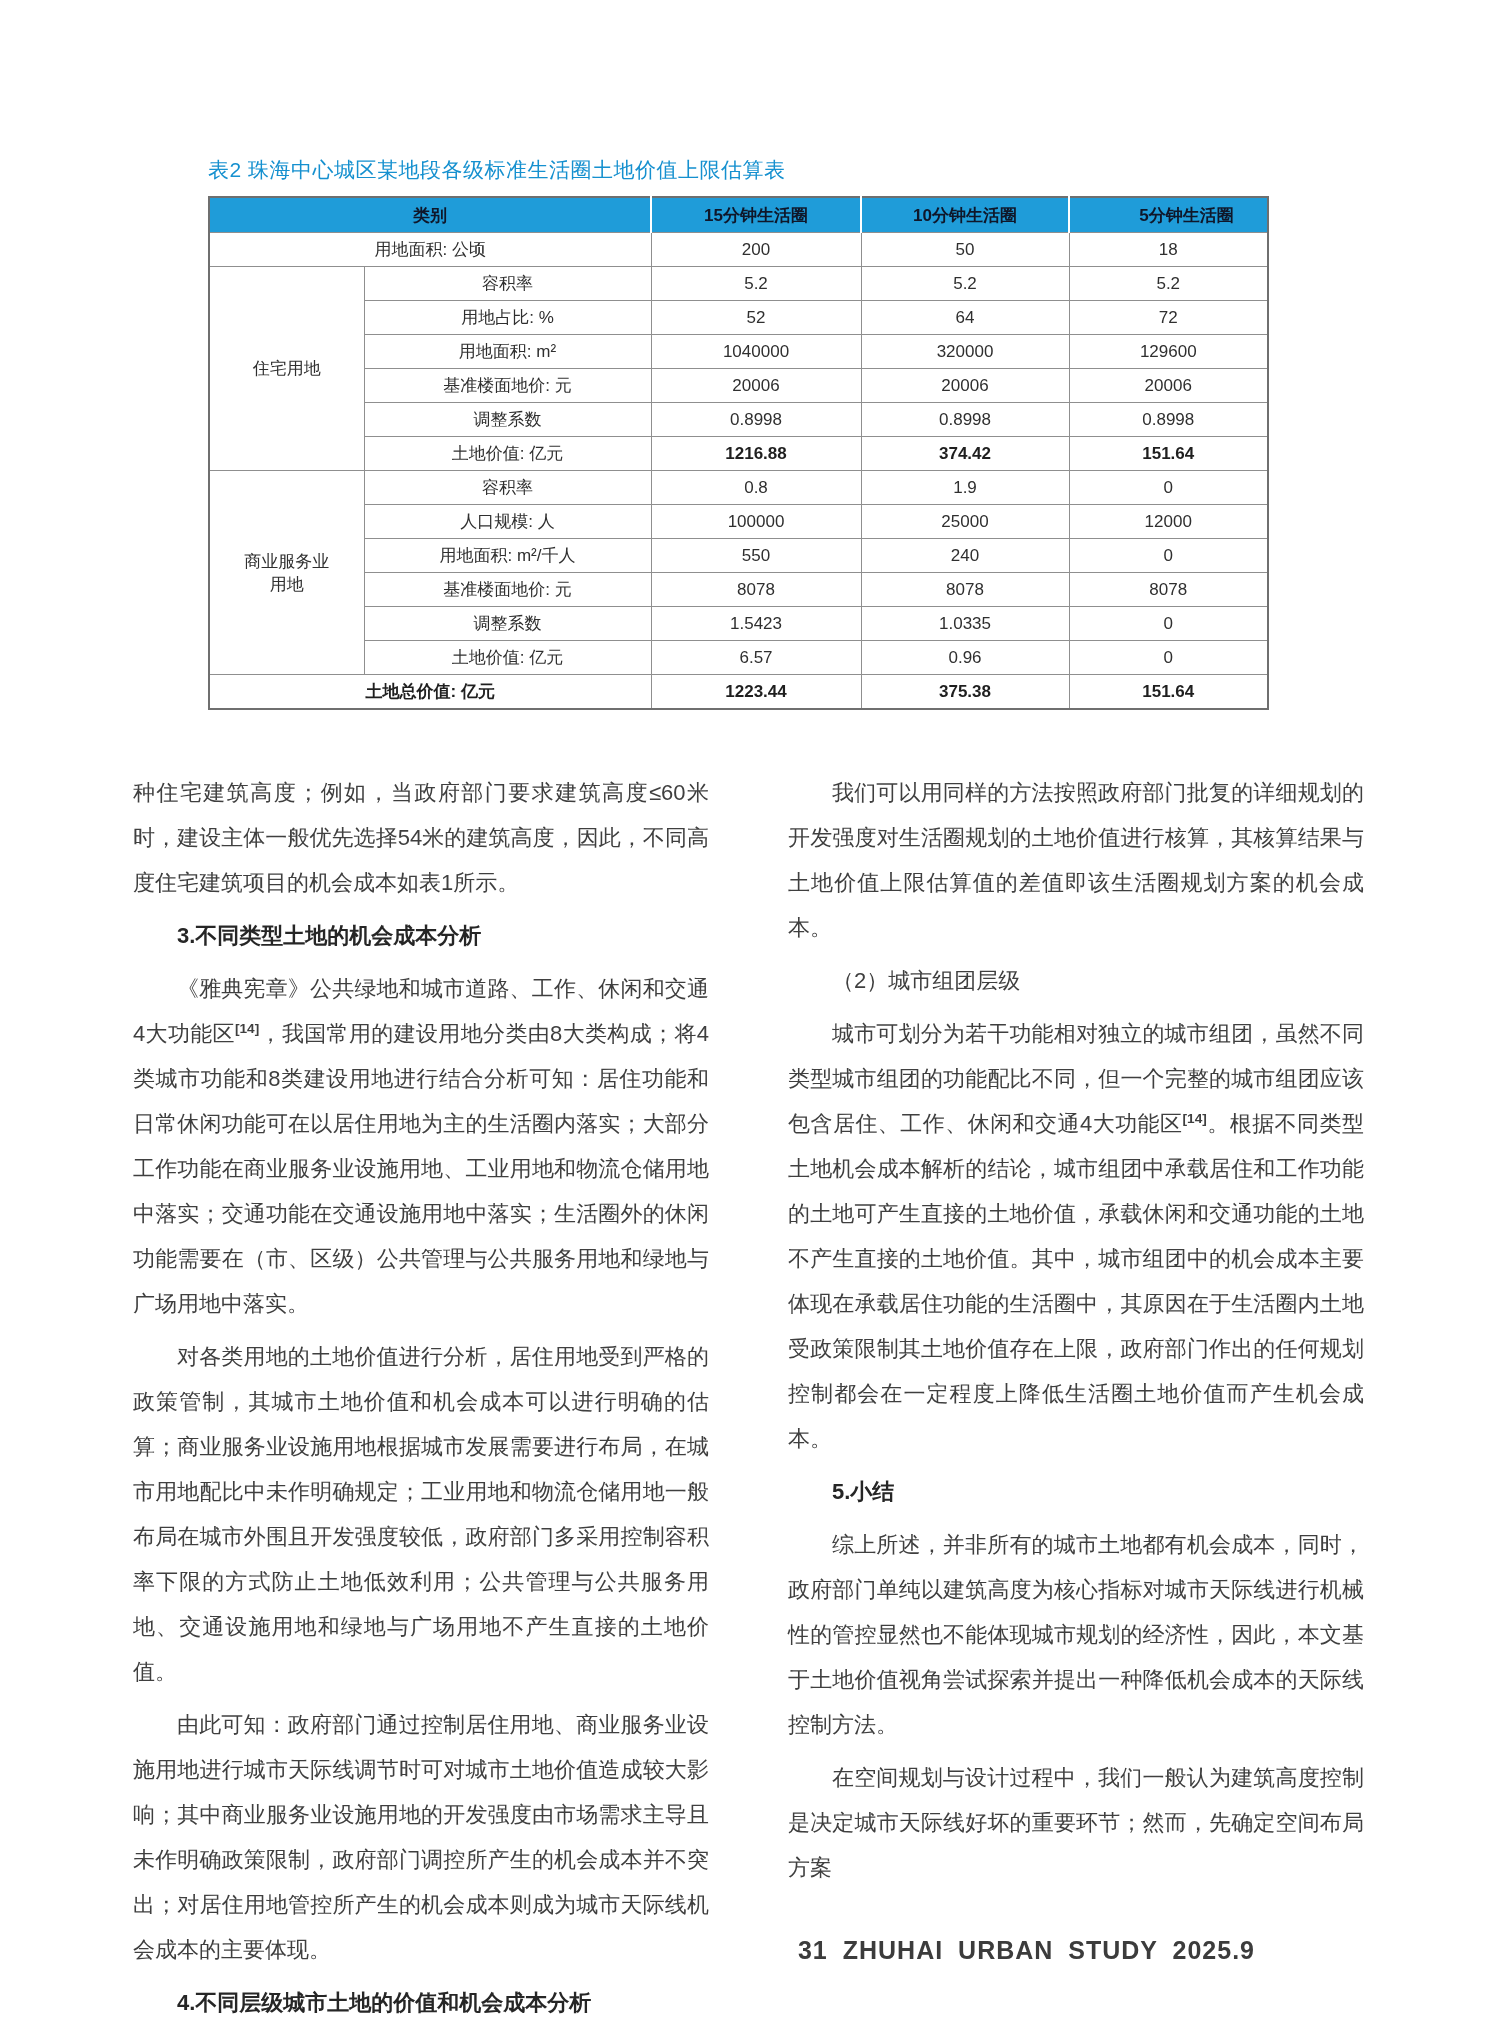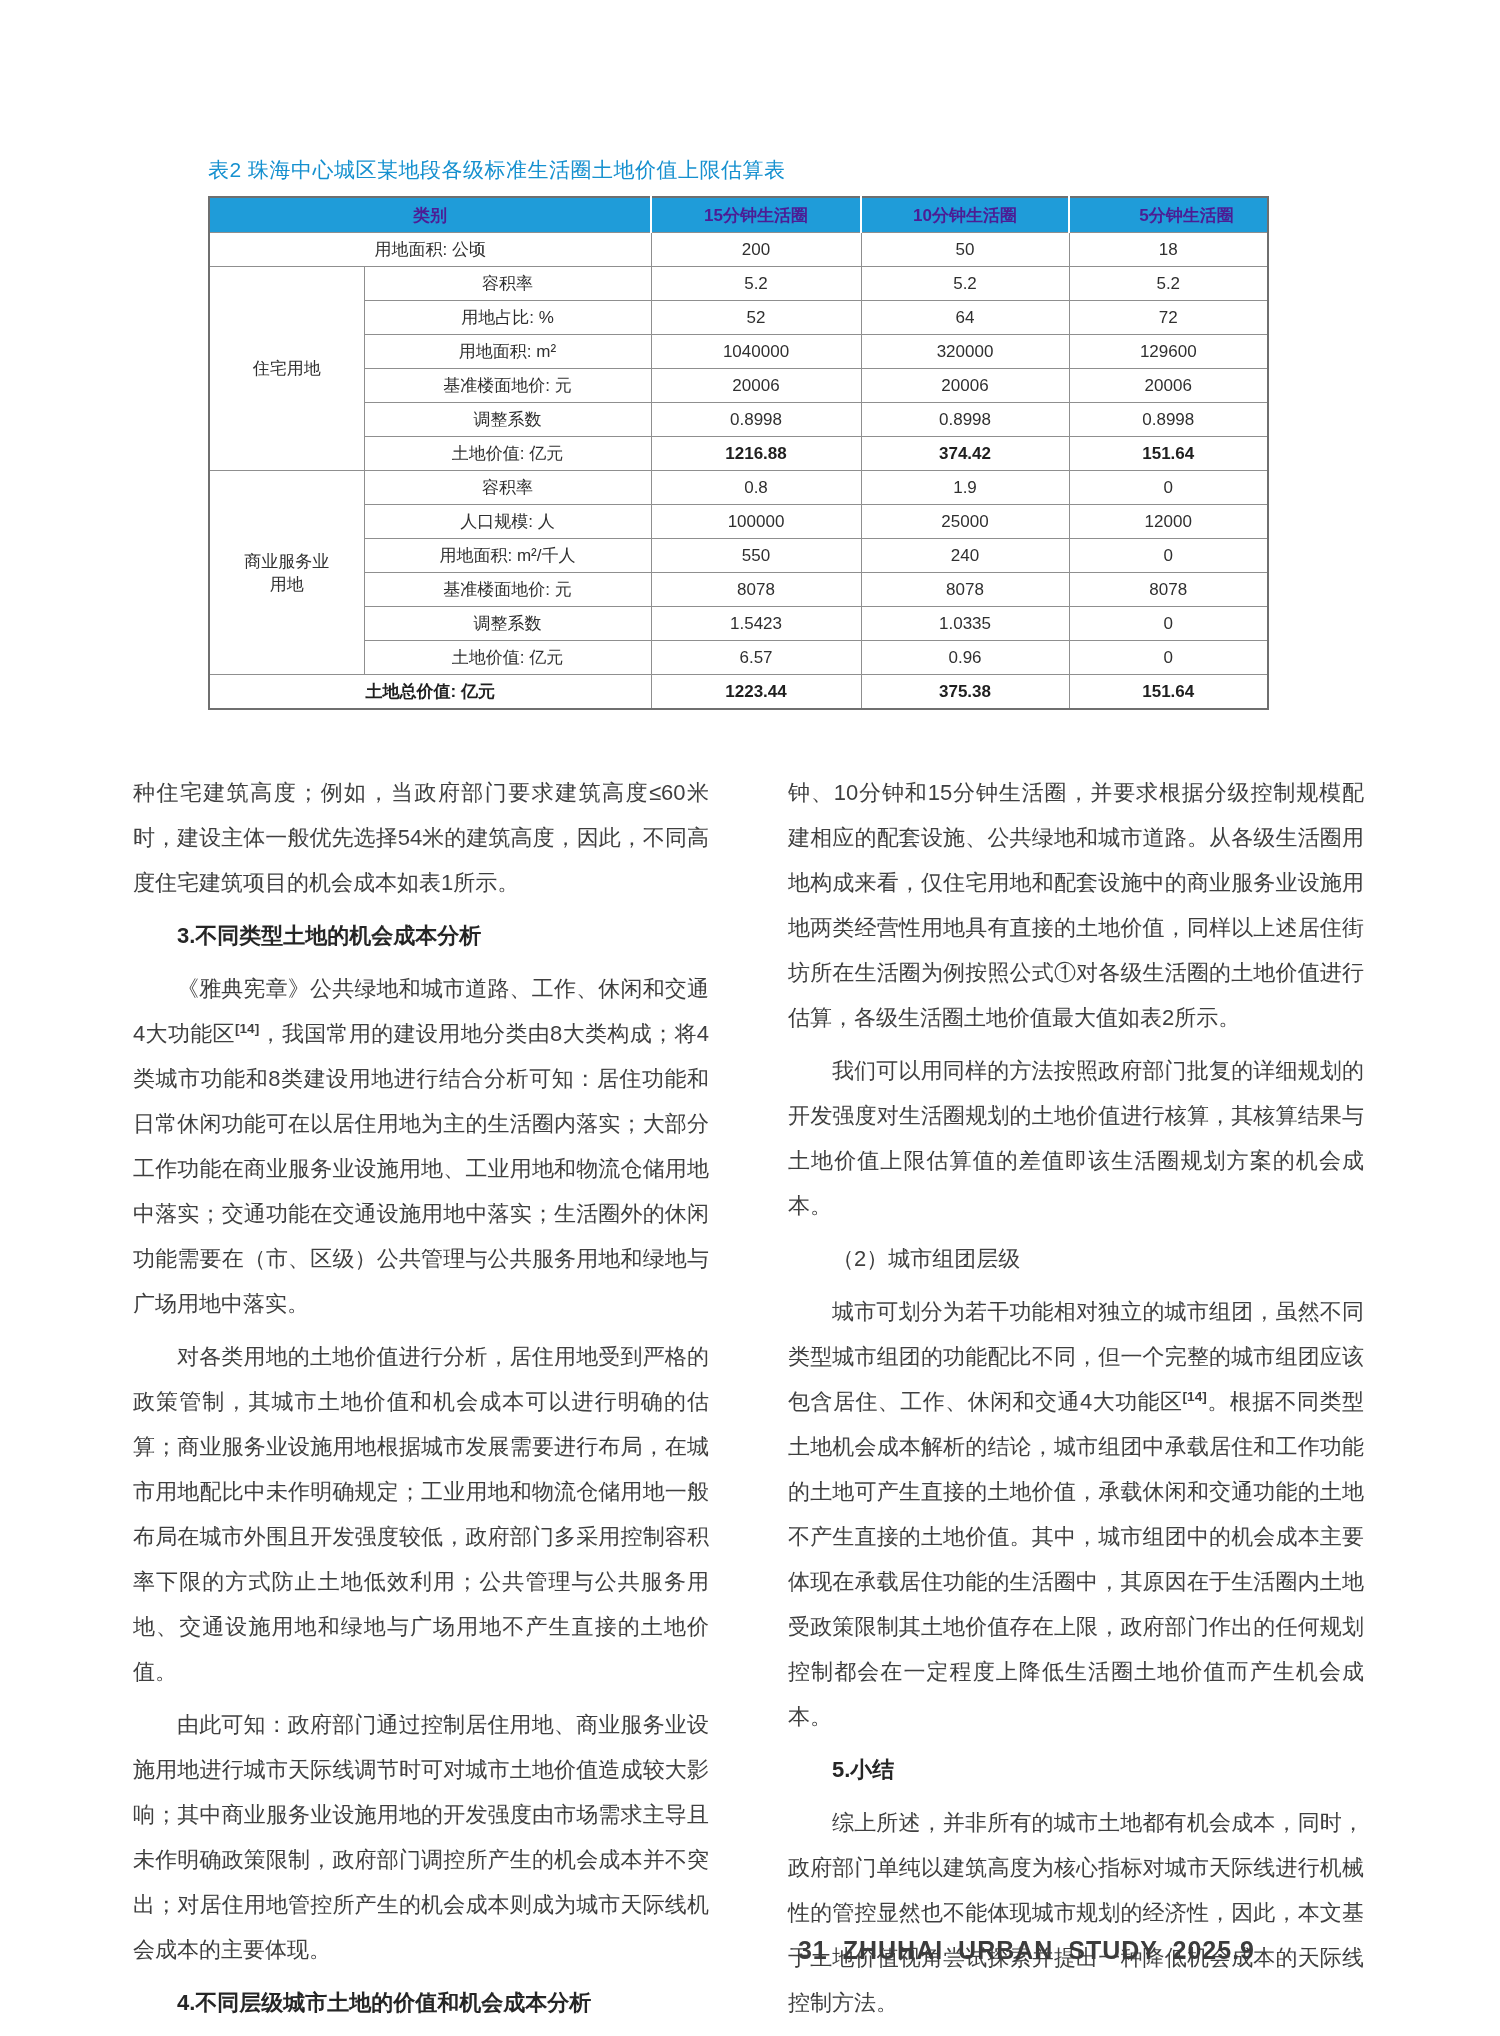--- a/index.html
+++ b/index.html
@@ -30,21 +30,21 @@
     position:absolute;top:196px;left:208px;
     width:1059px;
     border-collapse:collapse;
     table-layout:fixed;
     font-size:17px;
     color:var(--cell_text);
     border:2px solid var(--outer_gray);
   }
   .land-table th{
     background:var(--header_blue);
-    color:#4c1d95;
+    color:#0f172a;
     font-weight:bold;
     height:34px;
     border-right:2px solid #ffffff;
     border-bottom:1px solid var(--border_gray);
     font-size:17px;
     text-align:center;
     padding:0;
   }
   .land-table th:last-child{border-right:none;padding-left:36px;}
   .land-table td{
@@ -196,21 +196,20 @@
     <p class="heading">3.不同类型土地的机会成本分析</p>
     <p class="indent"><span>《雅典宪章》公共绿地和城市道路、工作、休闲和交通4大功能区</span><sup>[14]</sup><span>，我国常用的建设用地分类由8大类构成；将4类城市功能和8类建设用地进行结合分析可知：居住功能和日常休闲功能可在以居住用地为主的生活圈内落实；大部分工作功能在商业服务业设施用地、工业用地和物流仓储用地中落实；交通功能在交通设施用地中落实；生活圈外的休闲功能需要在（市、区级）公共管理与公共服务用地和绿地与广场用地中落实。</span></p>
     <p class="indent">对各类用地的土地价值进行分析，居住用地受到严格的政策管制，其城市土地价值和机会成本可以进行明确的估算；商业服务业设施用地根据城市发展需要进行布局，在城市用地配比中未作明确规定；工业用地和物流仓储用地一般布局在城市外围且开发强度较低，政府部门多采用控制容积率下限的方式防止土地低效利用；公共管理与公共服务用地、交通设施用地和绿地与广场用地不产生直接的土地价值。</p>
     <p class="indent">由此可知：政府部门通过控制居住用地、商业服务业设施用地进行城市天际线调节时可对城市土地价值造成较大影响；其中商业服务业设施用地的开发强度由市场需求主导且未作明确政策限制，政府部门调控所产生的机会成本并不突出；对居住用地管控所产生的机会成本则成为城市天际线机会成本的主要体现。</p>
     <p class="heading">4.不同层级城市土地的价值和机会成本分析</p>
     <p class="indent">（1）生活圈层级</p>
     <p class="indent">《居住区标准》按照合理的步行距离将居住区划分为5分</p>
   </div>
 
   <div class="text-col col-right">
-    <p>钟、10分钟和15分钟生活圈，并要求根据分级控制规模配建相应的配套设施、公共绿地和城市道路。从各级生活圈用地构成来看，仅住宅用地和配套设施中的商业服务业设施用地两类经营性用地具有直接的土地价值，同样以上述居住街坊所在生活圈为例按照公式①对各级生活圈的土地价值进行估算，各级生活圈土地价值最大值如表2所示。</p>
     <p class="indent">我们可以用同样的方法按照政府部门批复的详细规划的开发强度对生活圈规划的土地价值进行核算，其核算结果与土地价值上限估算值的差值即该生活圈规划方案的机会成本。</p>
     <p class="indent">（2）城市组团层级</p>
     <p class="indent"><span>城市可划分为若干功能相对独立的城市组团，虽然不同类型城市组团的功能配比不同，但一个完整的城市组团应该包含居住、工作、休闲和交通4大功能区</span><sup>[14]</sup><span>。根据不同类型土地机会成本解析的结论，城市组团中承载居住和工作功能的土地可产生直接的土地价值，承载休闲和交通功能的土地不产生直接的土地价值。其中，城市组团中的机会成本主要体现在承载居住功能的生活圈中，其原因在于生活圈内土地受政策限制其土地价值存在上限，政府部门作出的任何规划控制都会在一定程度上降低生活圈土地价值而产生机会成本。</span></p>
     <p class="heading">5.小结</p>
     <p class="indent">综上所述，并非所有的城市土地都有机会成本，同时，政府部门单纯以建筑高度为核心指标对城市天际线进行机械性的管控显然也不能体现城市规划的经济性，因此，本文基于土地价值视角尝试探索并提出一种降低机会成本的天际线控制方法。</p>
     <p class="indent">在空间规划与设计过程中，我们一般认为建筑高度控制是决定城市天际线好坏的重要环节；然而，先确定空间布局方案</p>
   </div>
 
   <div class="footer">31 ZHUHAI URBAN STUDY 2025.9</div>
 

